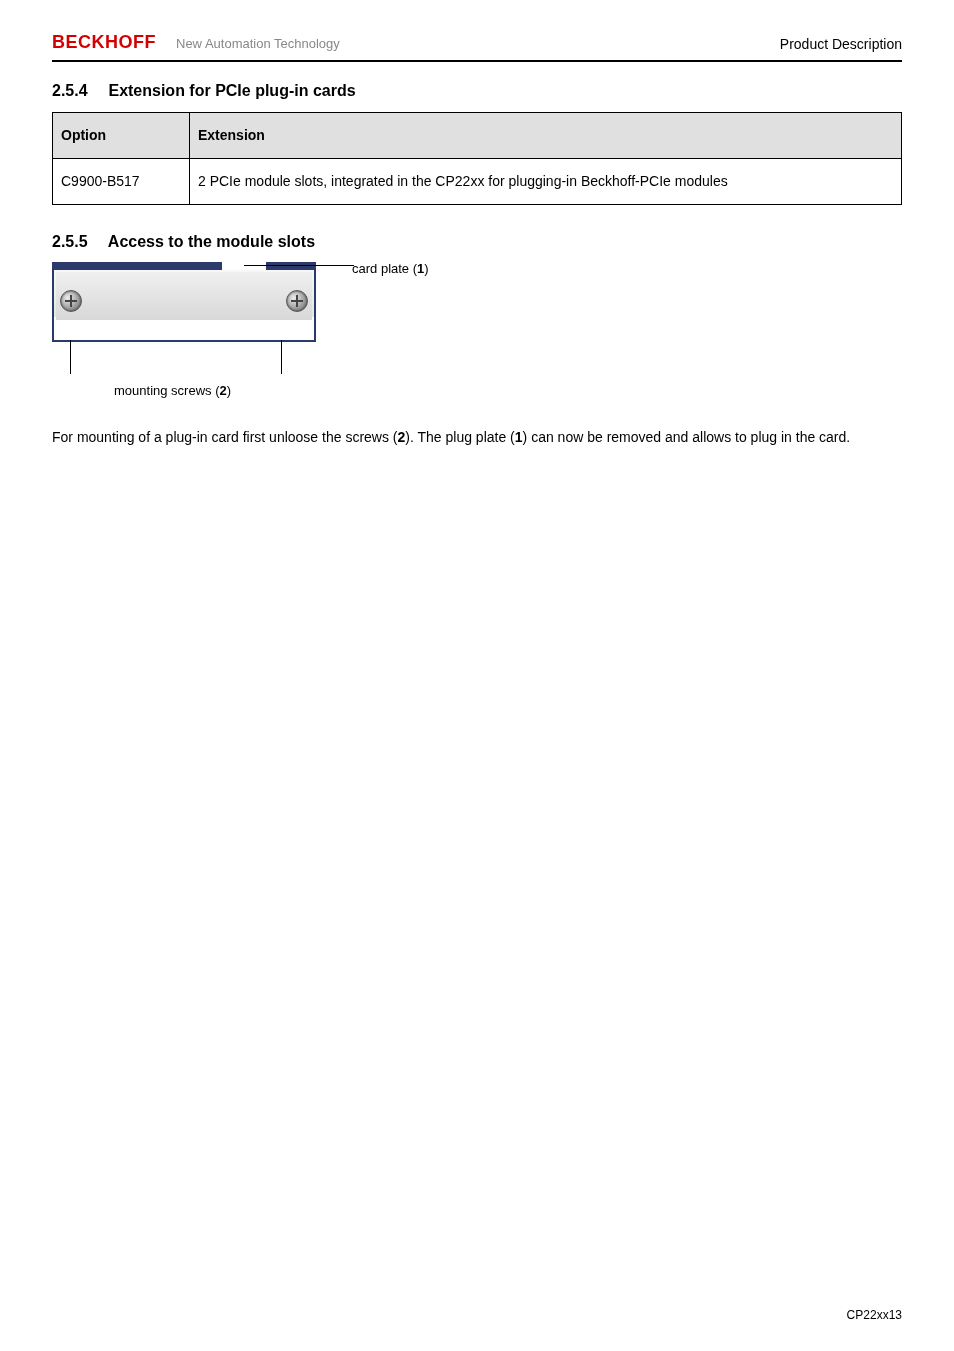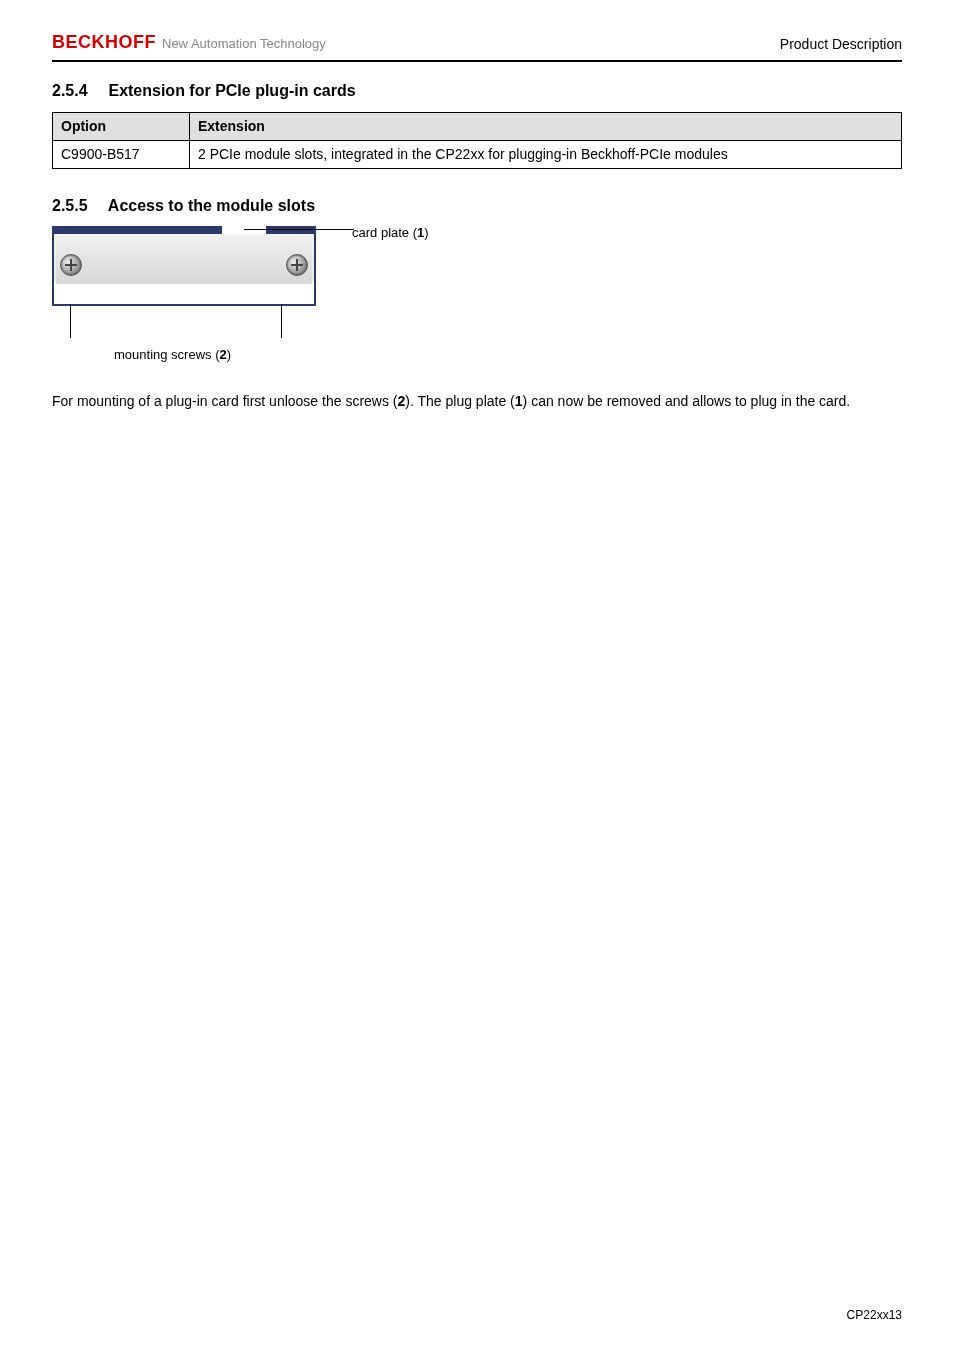--- a/index.html
+++ b/index.html
@@ -22,21 +22,21 @@
   
   .hdr {
     display: flex;
     justify-content: space-between;
     align-items: flex-end;
     padding-bottom: 2px;
   }
   .brand {
     display: flex;
     align-items: baseline;
-    gap: 6px;
+    gap: 20px;
   }
   .brand-beckhoff {
     color: #d40000;
     font-weight: 900;
     letter-spacing: 0.5px;
     font-size: 18px;
   }
   .brand-sub {
     color: #888;
     font-size: 13px;
@@ -68,21 +68,21 @@
 
   
   table.opt {
     width: 100%;
     border-collapse: collapse;
     margin: 10px 0 26px 0;
     font-size: 14px;
   }
   table.opt th, table.opt td {
     border: 1px solid #000;
-    padding: 4px 8px;
+    padding: 13px 8px;
     text-align: left;
     vertical-align: top;
   }
   table.opt th {
     background: #e0e0e0;
     font-weight: bold;
   }
   table.opt .col-opt { width: 120px; }
 
   

